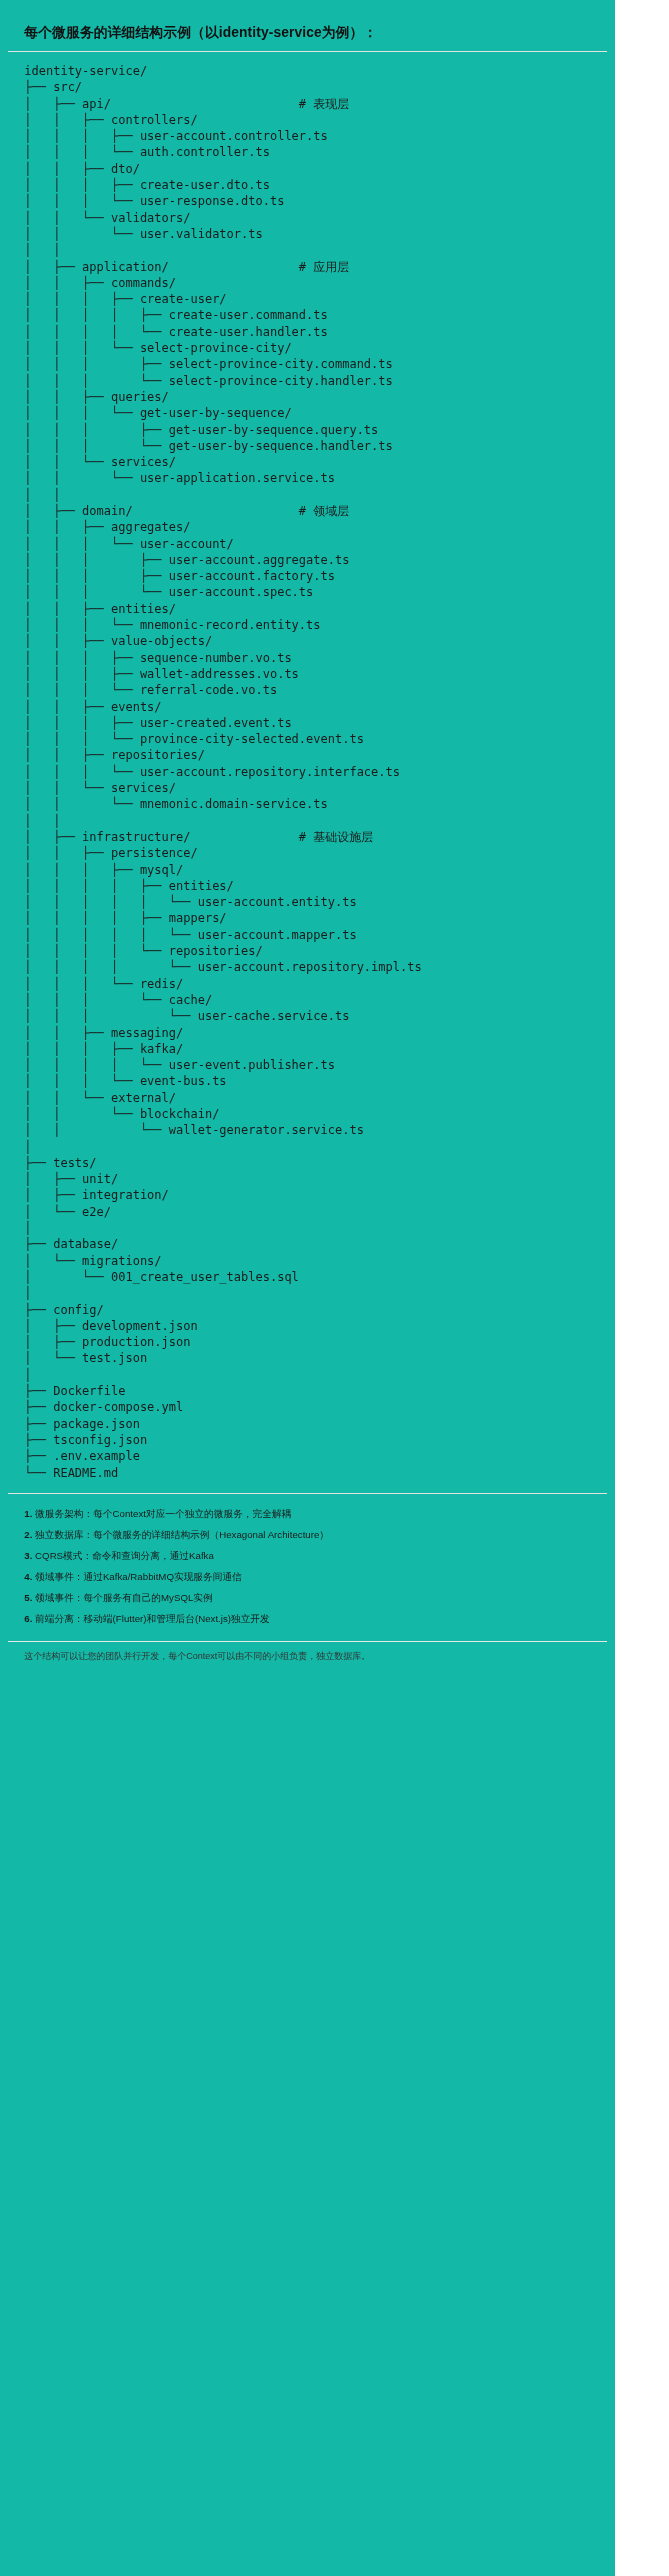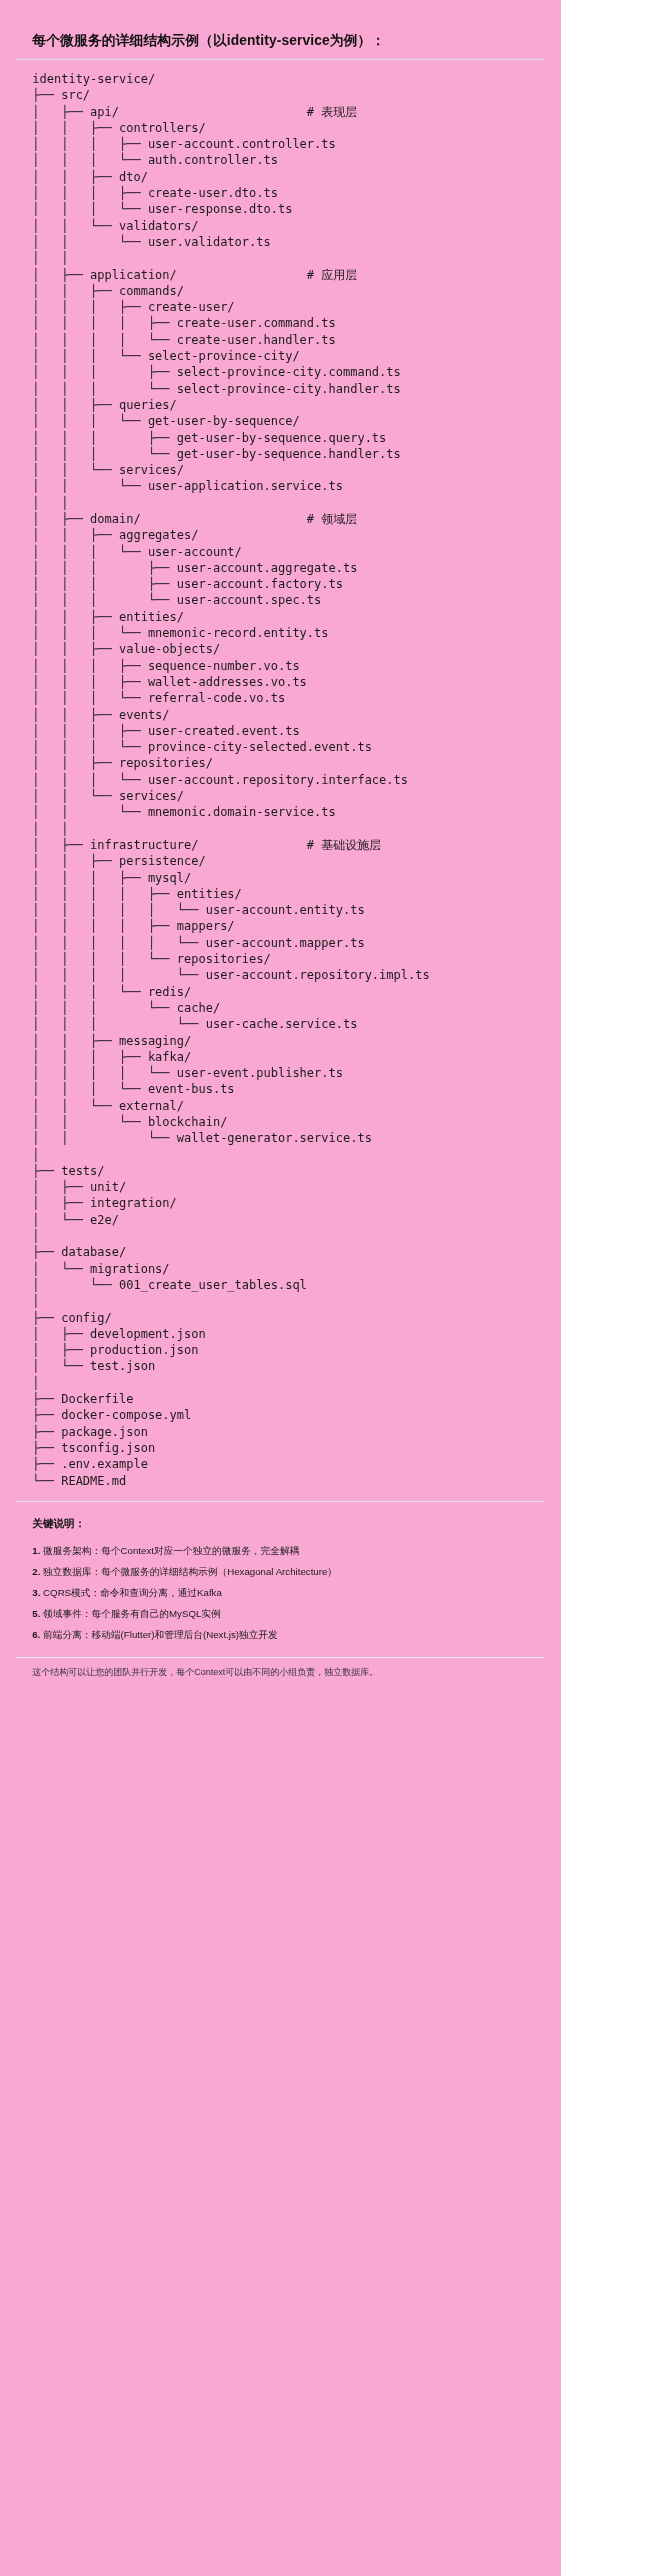--- a/index.html
+++ b/index.html
@@ -6,25 +6,25 @@
     margin: 0;
     padding: 0;
     background: #ffffff;
   }
   body {
     width: 669px;
     font-family: "Liberation Sans", sans-serif;
     color: #1a1a1a;
   }
   .page {
-    width: 561px;
+    width: 615px;
     min-height: 2576px;
     box-sizing: border-box;
-    background: #f9a8d4;
-    padding: 16px;
+    background: #14b8a6;
+    padding: 8px;
   }
   .title-bar {
     padding: 16.3px 16.3px 8.8px 16.3px;
     font-size: 13.8px;
     font-weight: bold;
     color: #111111;
     letter-spacing: 0.1px;
   }
   .divider {
     height: 0.6px;
@@ -80,25 +80,25 @@
 
   <div class="title-bar">每个微服务的详细结构示例（以identity-service为例）：</div>
 
   <div class="divider"></div>
 
   <div class="tree-block"><span class="tree-line">identity-service/</span><span class="tree-line">├── src/</span><span class="tree-line">│   ├── api/                          # 表现层</span><span class="tree-line">│   │   ├── controllers/</span><span class="tree-line">│   │   │   ├── user-account.controller.ts</span><span class="tree-line">│   │   │   └── auth.controller.ts</span><span class="tree-line">│   │   ├── dto/</span><span class="tree-line">│   │   │   ├── create-user.dto.ts</span><span class="tree-line">│   │   │   └── user-response.dto.ts</span><span class="tree-line">│   │   └── validators/</span><span class="tree-line">│   │       └── user.validator.ts</span><span class="tree-line">│   │</span><span class="tree-line">│   ├── application/                  # 应用层</span><span class="tree-line">│   │   ├── commands/</span><span class="tree-line">│   │   │   ├── create-user/</span><span class="tree-line">│   │   │   │   ├── create-user.command.ts</span><span class="tree-line">│   │   │   │   └── create-user.handler.ts</span><span class="tree-line">│   │   │   └── select-province-city/</span><span class="tree-line">│   │   │       ├── select-province-city.command.ts</span><span class="tree-line">│   │   │       └── select-province-city.handler.ts</span><span class="tree-line">│   │   ├── queries/</span><span class="tree-line">│   │   │   └── get-user-by-sequence/</span><span class="tree-line">│   │   │       ├── get-user-by-sequence.query.ts</span><span class="tree-line">│   │   │       └── get-user-by-sequence.handler.ts</span><span class="tree-line">│   │   └── services/</span><span class="tree-line">│   │       └── user-application.service.ts</span><span class="tree-line">│   │</span><span class="tree-line">│   ├── domain/                       # 领域层</span><span class="tree-line">│   │   ├── aggregates/</span><span class="tree-line">│   │   │   └── user-account/</span><span class="tree-line">│   │   │       ├── user-account.aggregate.ts</span><span class="tree-line">│   │   │       ├── user-account.factory.ts</span><span class="tree-line">│   │   │       └── user-account.spec.ts</span><span class="tree-line">│   │   ├── entities/</span><span class="tree-line">│   │   │   └── mnemonic-record.entity.ts</span><span class="tree-line">│   │   ├── value-objects/</span><span class="tree-line">│   │   │   ├── sequence-number.vo.ts</span><span class="tree-line">│   │   │   ├── wallet-addresses.vo.ts</span><span class="tree-line">│   │   │   └── referral-code.vo.ts</span><span class="tree-line">│   │   ├── events/</span><span class="tree-line">│   │   │   ├── user-created.event.ts</span><span class="tree-line">│   │   │   └── province-city-selected.event.ts</span><span class="tree-line">│   │   ├── repositories/</span><span class="tree-line">│   │   │   └── user-account.repository.interface.ts</span><span class="tree-line">│   │   └── services/</span><span class="tree-line">│   │       └── mnemonic.domain-service.ts</span><span class="tree-line">│   │</span><span class="tree-line">│   ├── infrastructure/               # 基础设施层</span><span class="tree-line">│   │   ├── persistence/</span><span class="tree-line">│   │   │   ├── mysql/</span><span class="tree-line">│   │   │   │   ├── entities/</span><span class="tree-line">│   │   │   │   │   └── user-account.entity.ts</span><span class="tree-line">│   │   │   │   ├── mappers/</span><span class="tree-line">│   │   │   │   │   └── user-account.mapper.ts</span><span class="tree-line">│   │   │   │   └── repositories/</span><span class="tree-line">│   │   │   │       └── user-account.repository.impl.ts</span><span class="tree-line">│   │   │   └── redis/</span><span class="tree-line">│   │   │       └── cache/</span><span class="tree-line">│   │   │           └── user-cache.service.ts</span><span class="tree-line">│   │   ├── messaging/</span><span class="tree-line">│   │   │   ├── kafka/</span><span class="tree-line">│   │   │   │   └── user-event.publisher.ts</span><span class="tree-line">│   │   │   └── event-bus.ts</span><span class="tree-line">│   │   └── external/</span><span class="tree-line">│   │       └── blockchain/</span><span class="tree-line">│   │           └── wallet-generator.service.ts</span><span class="tree-line">│</span><span class="tree-line">├── tests/</span><span class="tree-line">│   ├── unit/</span><span class="tree-line">│   ├── integration/</span><span class="tree-line">│   └── e2e/</span><span class="tree-line">│</span><span class="tree-line">├── database/</span><span class="tree-line">│   └── migrations/</span><span class="tree-line">│       └── 001_create_user_tables.sql</span><span class="tree-line">│</span><span class="tree-line">├── config/</span><span class="tree-line">│   ├── development.json</span><span class="tree-line">│   ├── production.json</span><span class="tree-line">│   └── test.json</span><span class="tree-line">│</span><span class="tree-line">├── Dockerfile</span><span class="tree-line">├── docker-compose.yml</span><span class="tree-line">├── package.json</span><span class="tree-line">├── tsconfig.json</span><span class="tree-line">├── .env.example</span><span class="tree-line">└── README.md</span></div>
 
   <div class="divider"></div>
 
   <div class="notes">
-    <div class="notes-title">关键说明：</div>
     <div>
         <div class="note-item"><span class="num">1.</span> <span class="key">微服务架构</span><span>：每个Context对应一个独立的微服务，完全解耦</span></div>
         <div class="note-item"><span class="num">2.</span> <span class="key">独立数据库</span><span>：每个微服务的详细结构示例（Hexagonal Architecture）</span></div>
         <div class="note-item"><span class="num">3.</span> <span class="key">CQRS模式</span><span>：命令和查询分离，通过Kafka</span></div>
+        <div class="note-item"><span class="num">4.</span> <span class="key">领域事件</span><span>：通过Kafka/RabbitMQ实现服务间通信</span></div>
         <div class="note-item"><span class="num">5.</span> <span class="key">领域事件</span><span>：每个服务有自己的MySQL实例</span></div>
         <div class="note-item"><span class="num">6.</span> <span class="key">前端分离</span><span>：移动端(Flutter)和管理后台(Next.js)独立开发</span></div>
       </div>
   </div>
 
   <div class="footer-note">这个结构可以让您的团队并行开发，每个Context可以由不同的小组负责，独立数据库。</div>
 
 </div>
 
 

